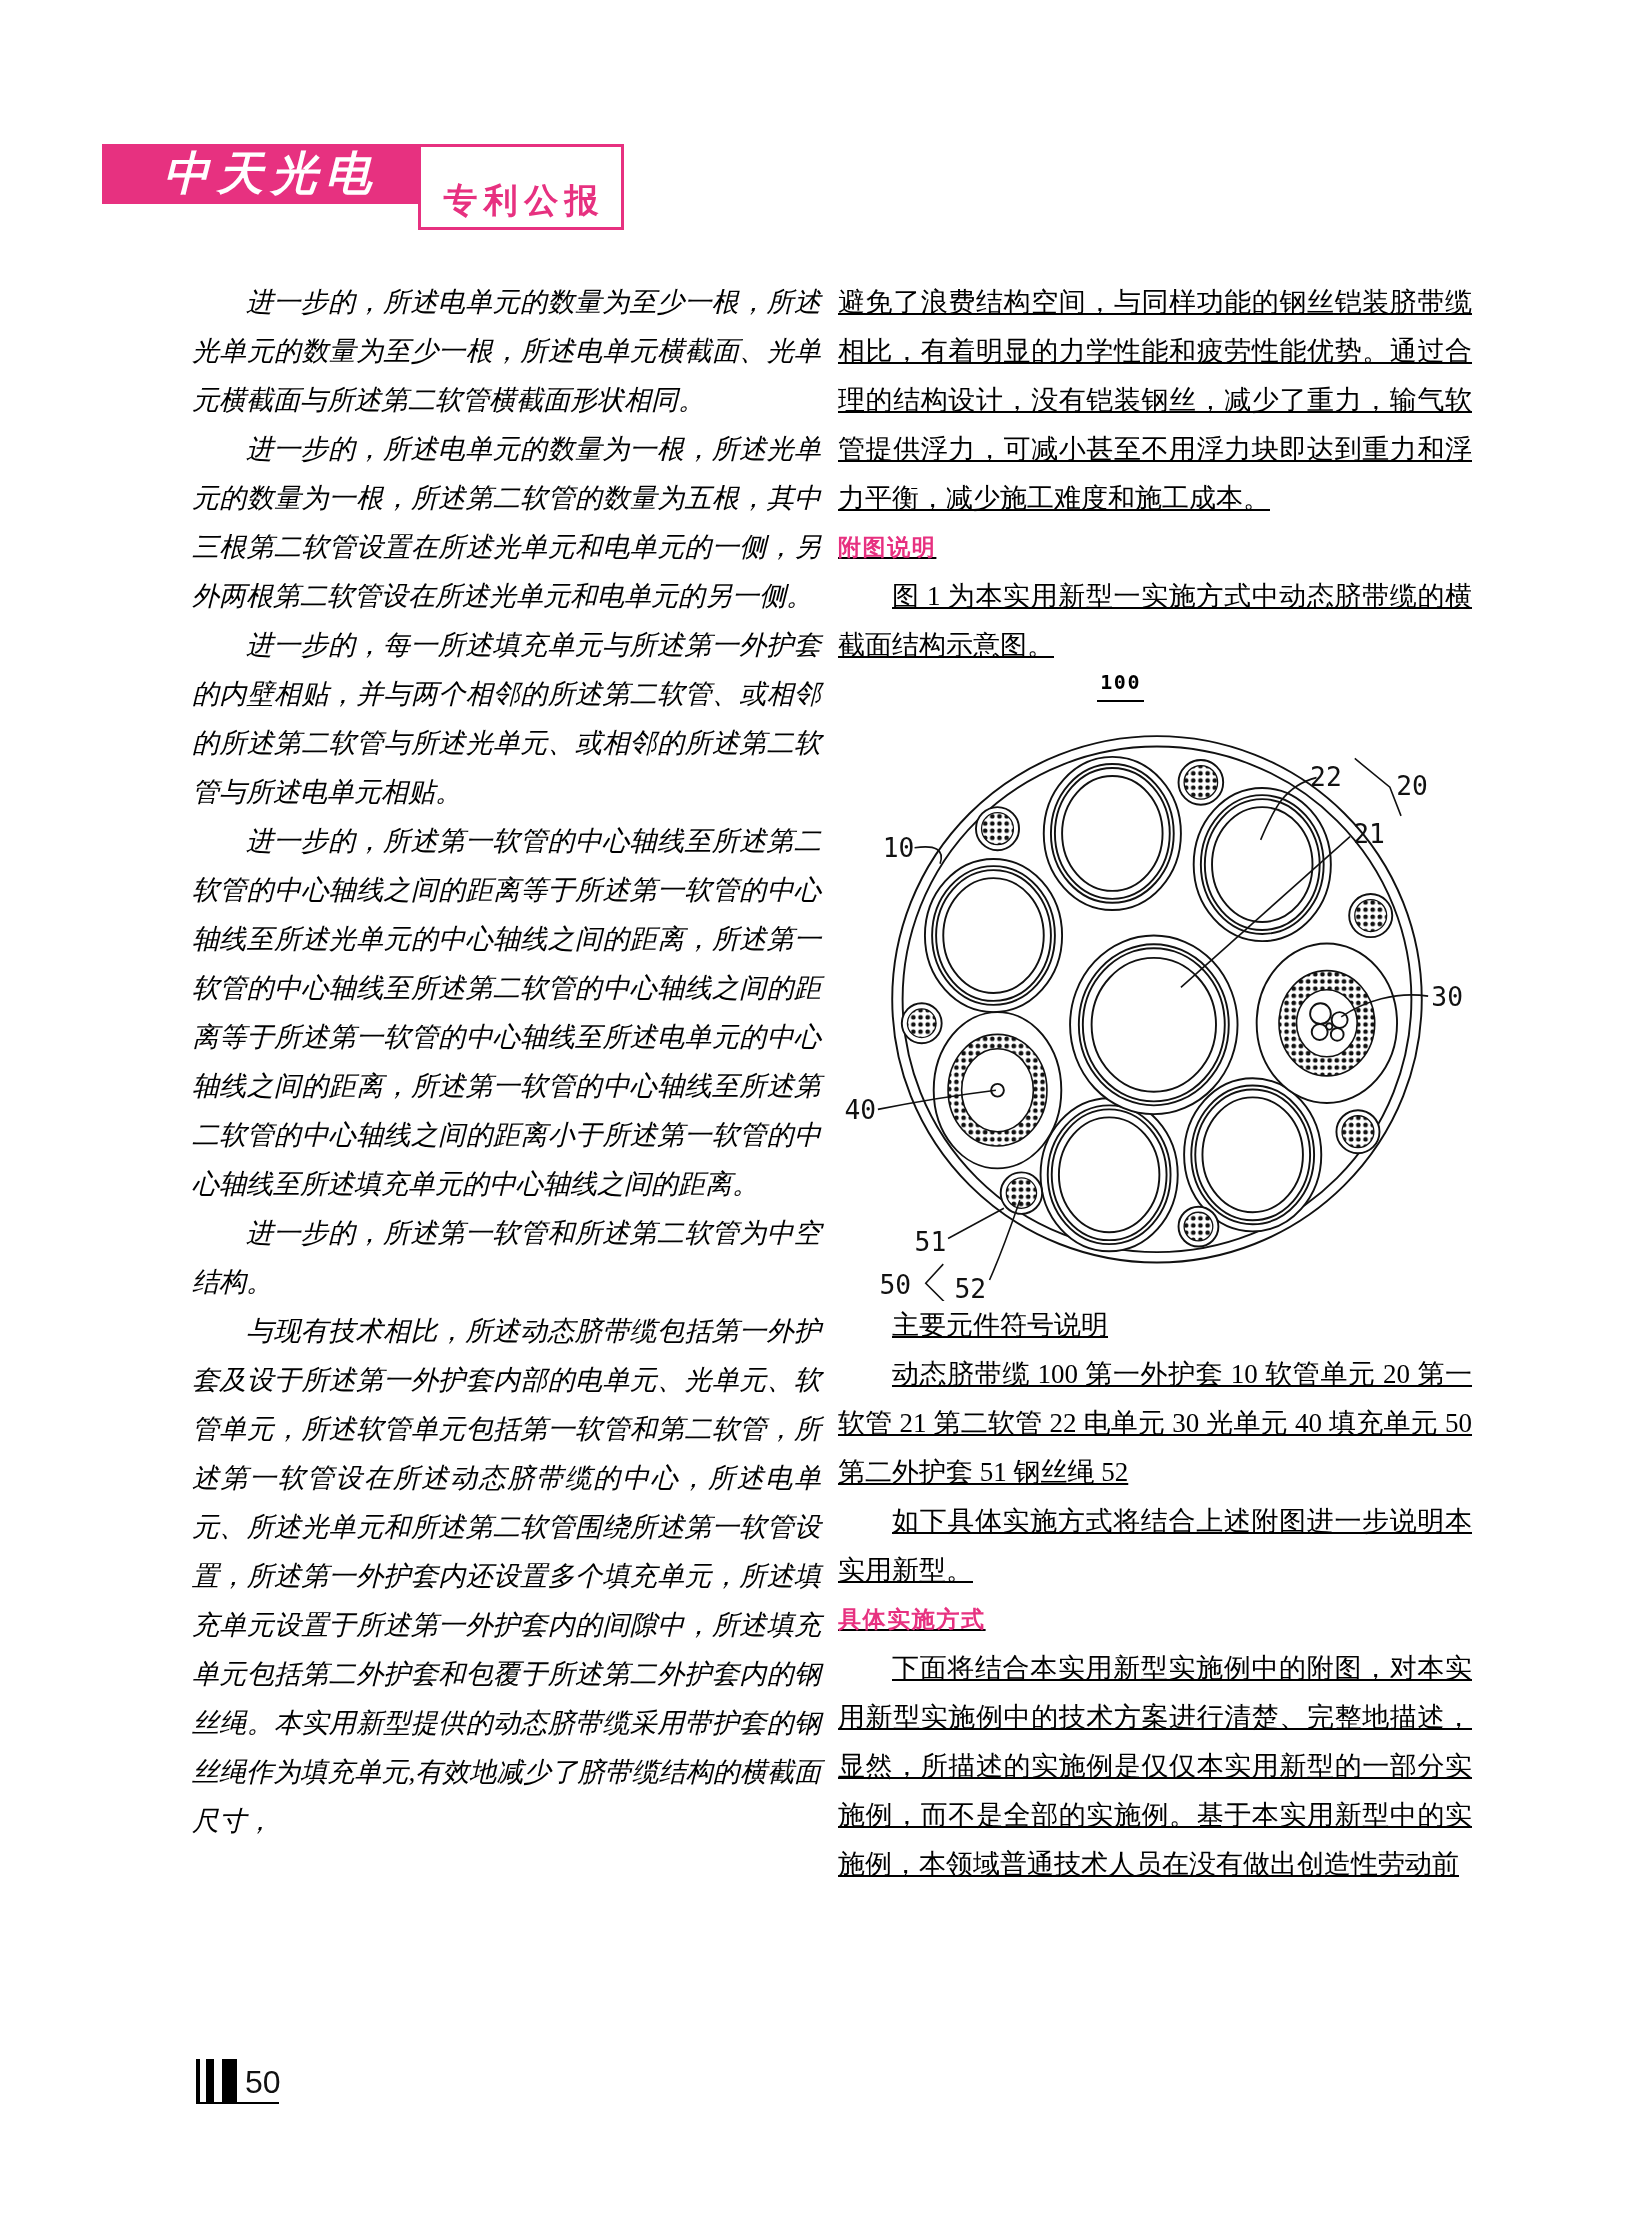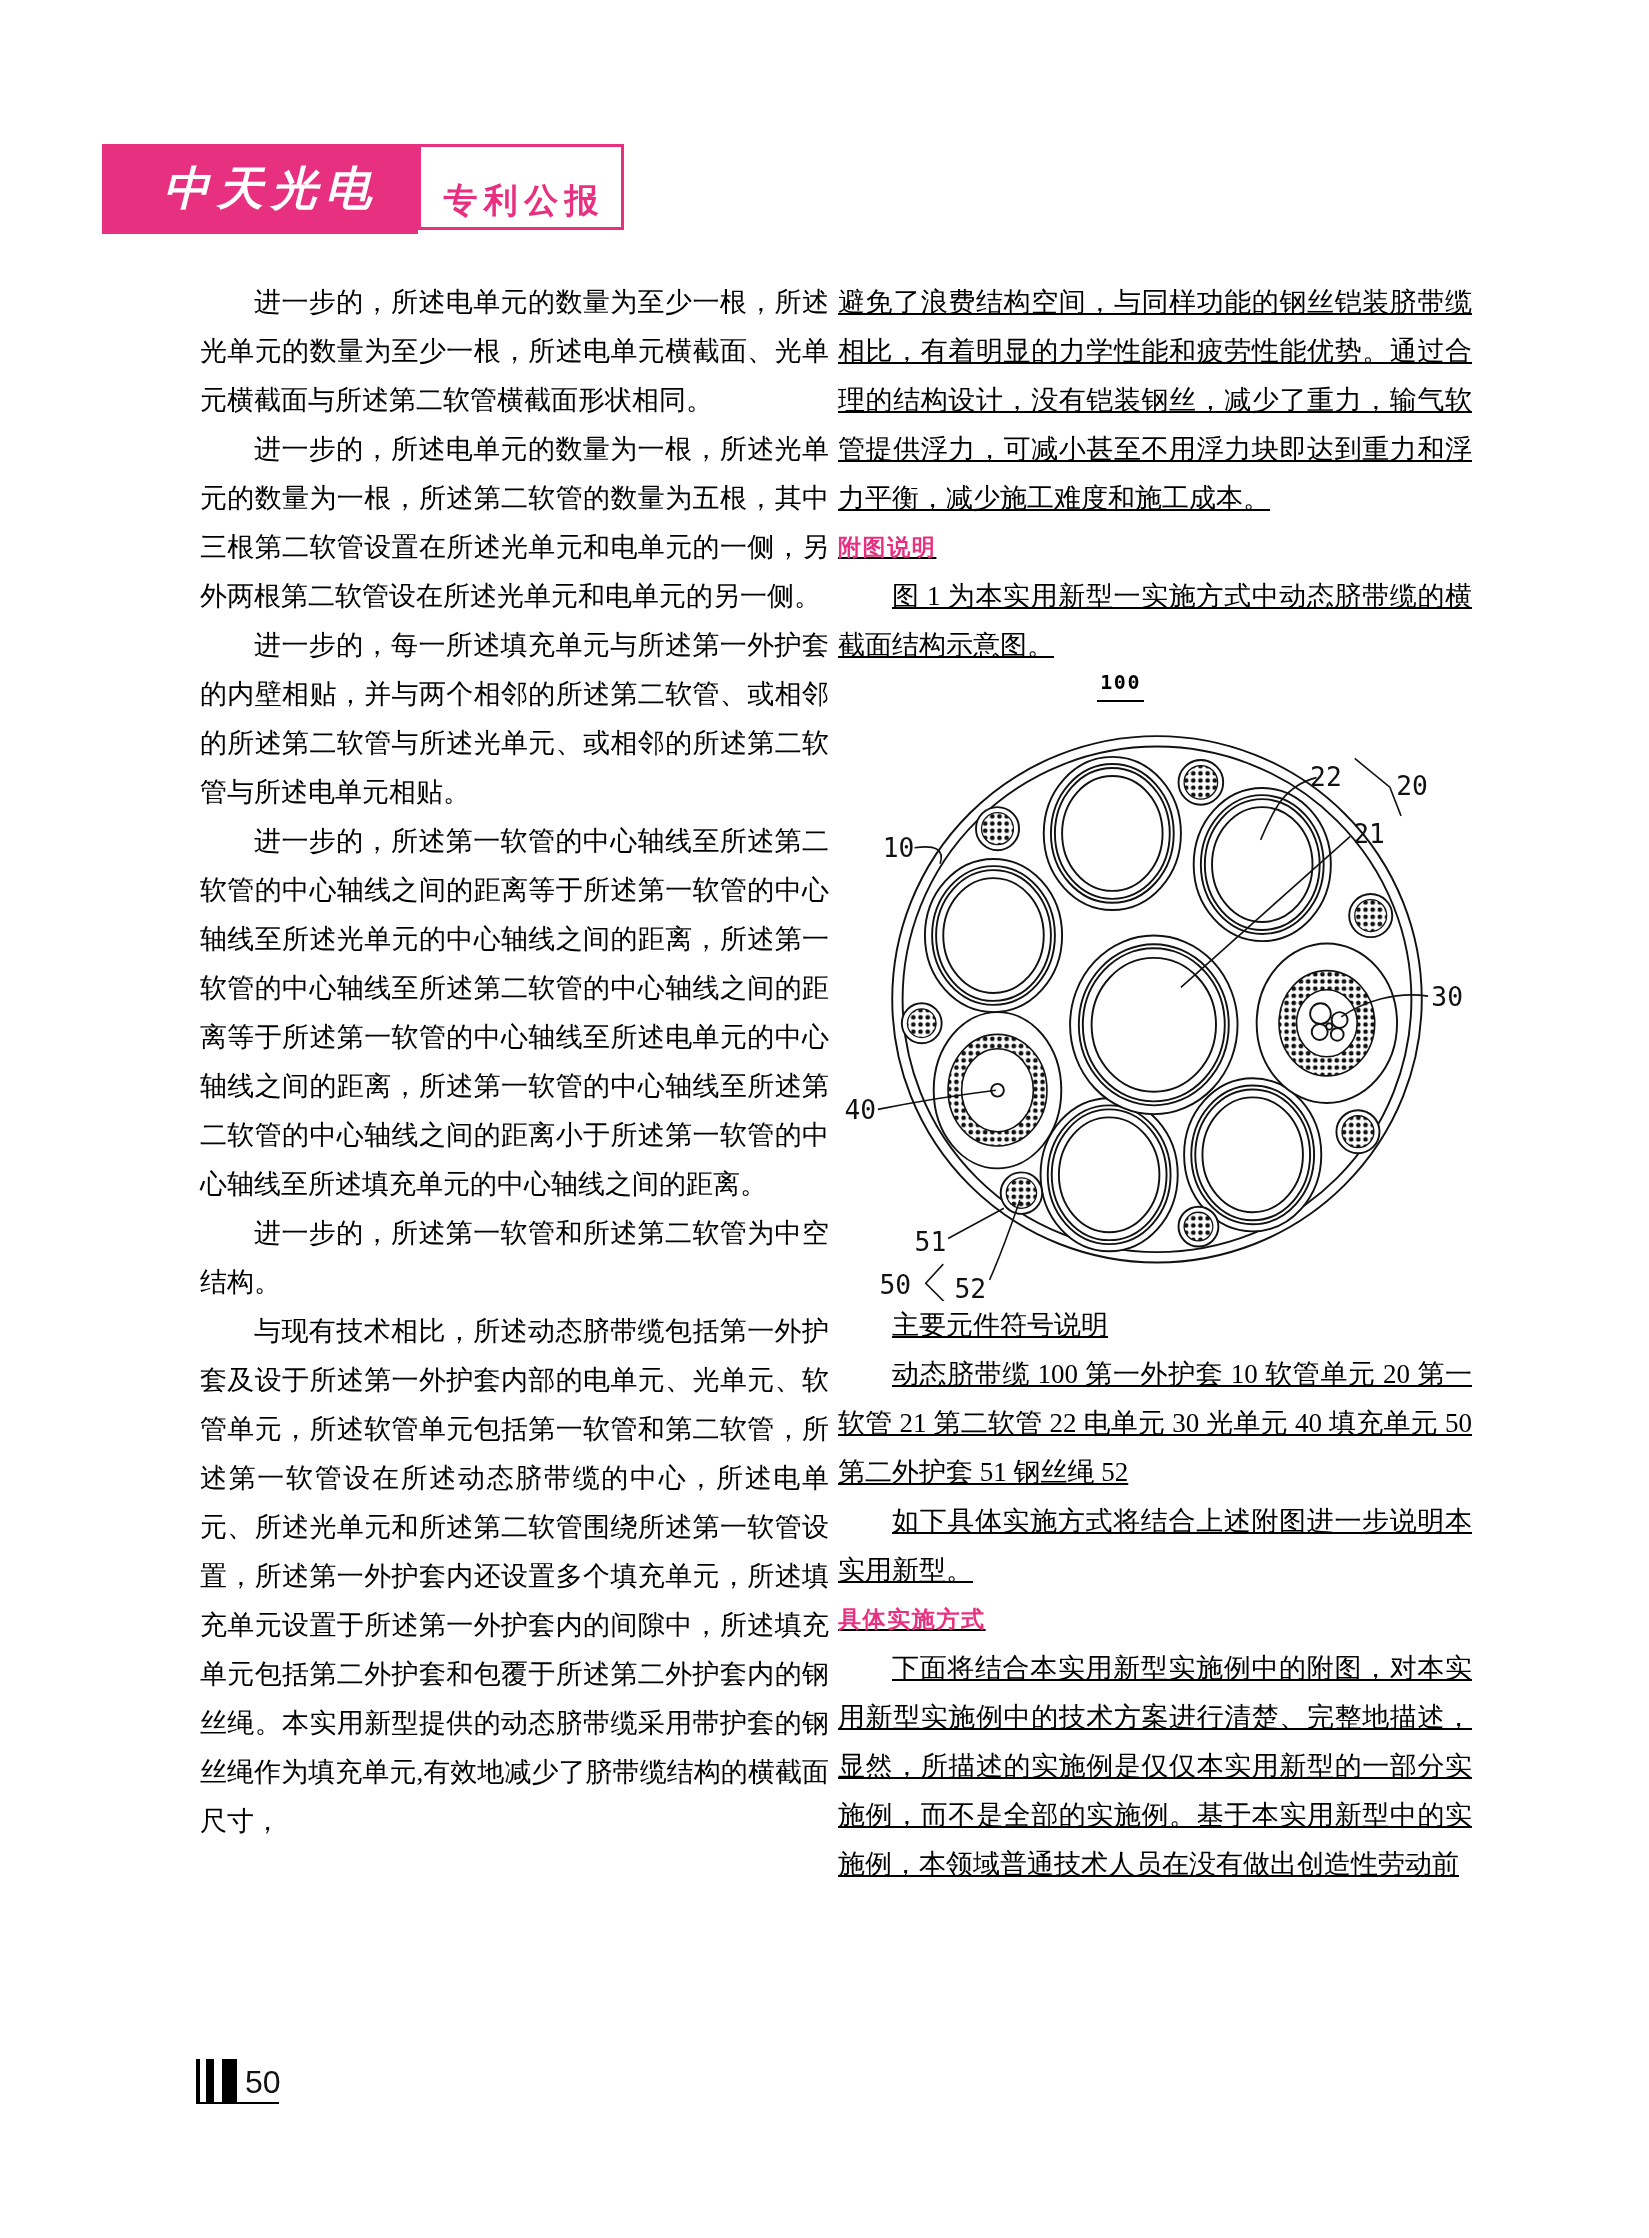--- a/index.html
+++ b/index.html
@@ -5,41 +5,41 @@
   :root{ --accent:#e73180; }
   html,body{ margin:0; padding:0; }
   body{
     width:1650px; height:2239px; background:#ffffff; position:relative;
     font-family:"Liberation Serif","DejaVu Serif",serif; color:#000;
   }
   #page{ position:absolute; inset:0; overflow:hidden; }
 
   
   .brand-box{
-    position:absolute; left:102px; top:144px; width:316px; height:90px;
+    position:absolute; left:102px; top:144px; width:316px; height:60px;
     background:var(--accent); display:flex; align-items:center; justify-content:center;
   }
   .brand-text{
     color:#fff; font-weight:bold; font-style:italic; font-size:46px; letter-spacing:8px;
     font-family:"DejaVu Sans","Liberation Sans",sans-serif; padding-left:22.3px;
   }
   .badge-box{
     position:absolute; left:418px; top:144px; width:206px; height:86px;
     background:#fff; border:3.2px solid var(--accent); box-sizing:border-box;
     display:flex; align-items:center; justify-content:center;
   }
   .badge-text{
     color:var(--accent); font-weight:bold; font-size:34px; letter-spacing:6.4px;
     font-family:"Liberation Sans","DejaVu Sans",sans-serif; padding-left:6.4px;margin-top:28px;
   }
 
   
   .col{ position:absolute; top:278px; font-size:27px; line-height:49px;
         text-align:justify; text-justify:inter-character; }
-  .col-left{ left:200px;  width:629px; }
+  .col-left{ left:192px;  width:629px;font-style:italic; }
   .col-right{ left:838px; width:634px;text-decoration:underline; }
   .col p{ margin:0; }
   .indent{ text-indent:2em; }
   .heading{
     color:var(--accent); font-weight:bold; font-size:23px; line-height:49px;
     margin:11.2px 0 0 0; text-align:left; letter-spacing:1.6px;
   }
 
   
   .figure-block{ position:relative; width:634px; height:631px; }

